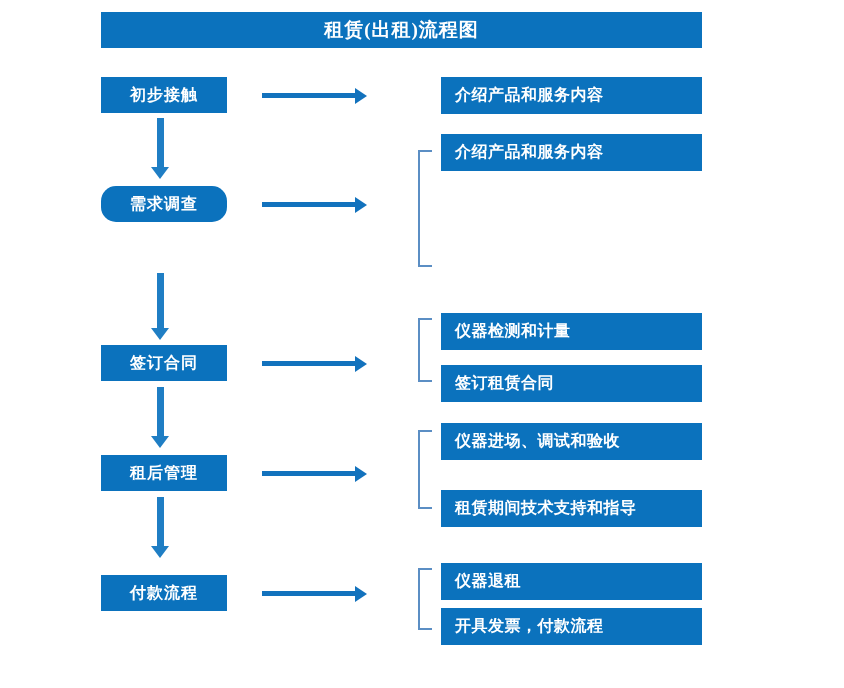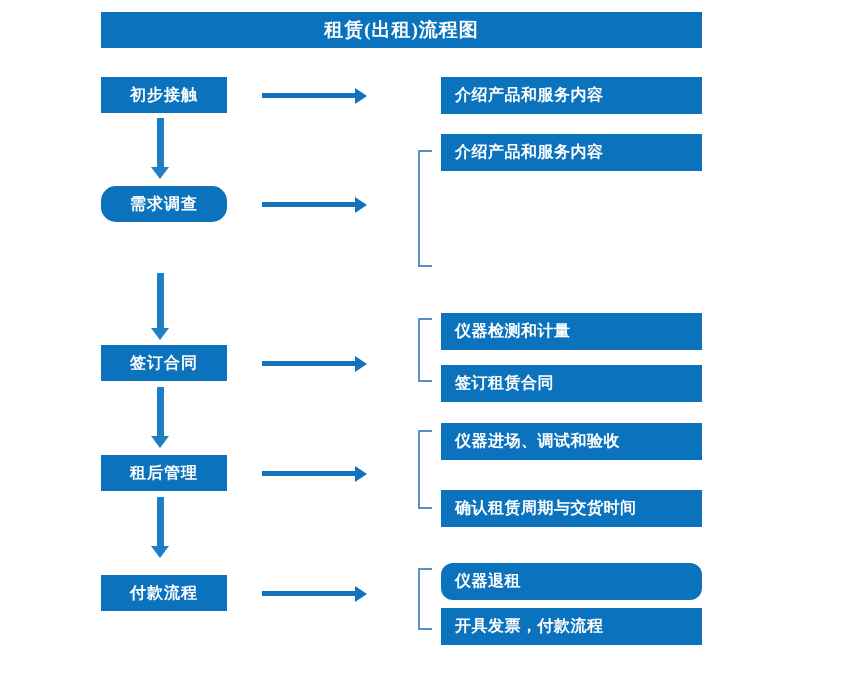--- a/index.html
+++ b/index.html
@@ -95,21 +95,21 @@
   <div class="v-arrow" style="top:387px;height:50px;"></div>
   <div class="bracket" style="top:318px;height:64px;"></div>
   <div class="node right" style="top:313px;">仪器检测和计量</div>
   <div class="node right" style="top:365px;">签订租赁合同</div>
 
   <div class="node left" style="top:455px;font-family:Liberation Mono, monospace;">租后管理</div>
   <div class="h-arrow" style="top:471px;"></div>
   <div class="v-arrow" style="top:497px;height:50px;"></div>
   <div class="bracket" style="top:430px;height:79px;"></div>
   <div class="node right" style="top:423px;font-family:Liberation Serif, serif;">仪器进场、调试和验收</div>
-  <div class="node right" style="top:490px;">确认租赁周期与交货时间</div>
+  <div class="node right" style="top:490px;">租赁期间技术支持和指导</div>
 
   <div class="node left" style="top:575px;">付款流程</div>
   <div class="h-arrow" style="top:591px;"></div>
   <div class="bracket" style="top:568px;height:62px;"></div>
-  <div class="node right" style="top:563px;border-radius:12px;">仪器退租</div>
+  <div class="node right" style="top:563px;">仪器退租</div>
   <div class="node right" style="top:608px;">开具发票，付款流程</div>
 
 </div>
 
 </body></html>

